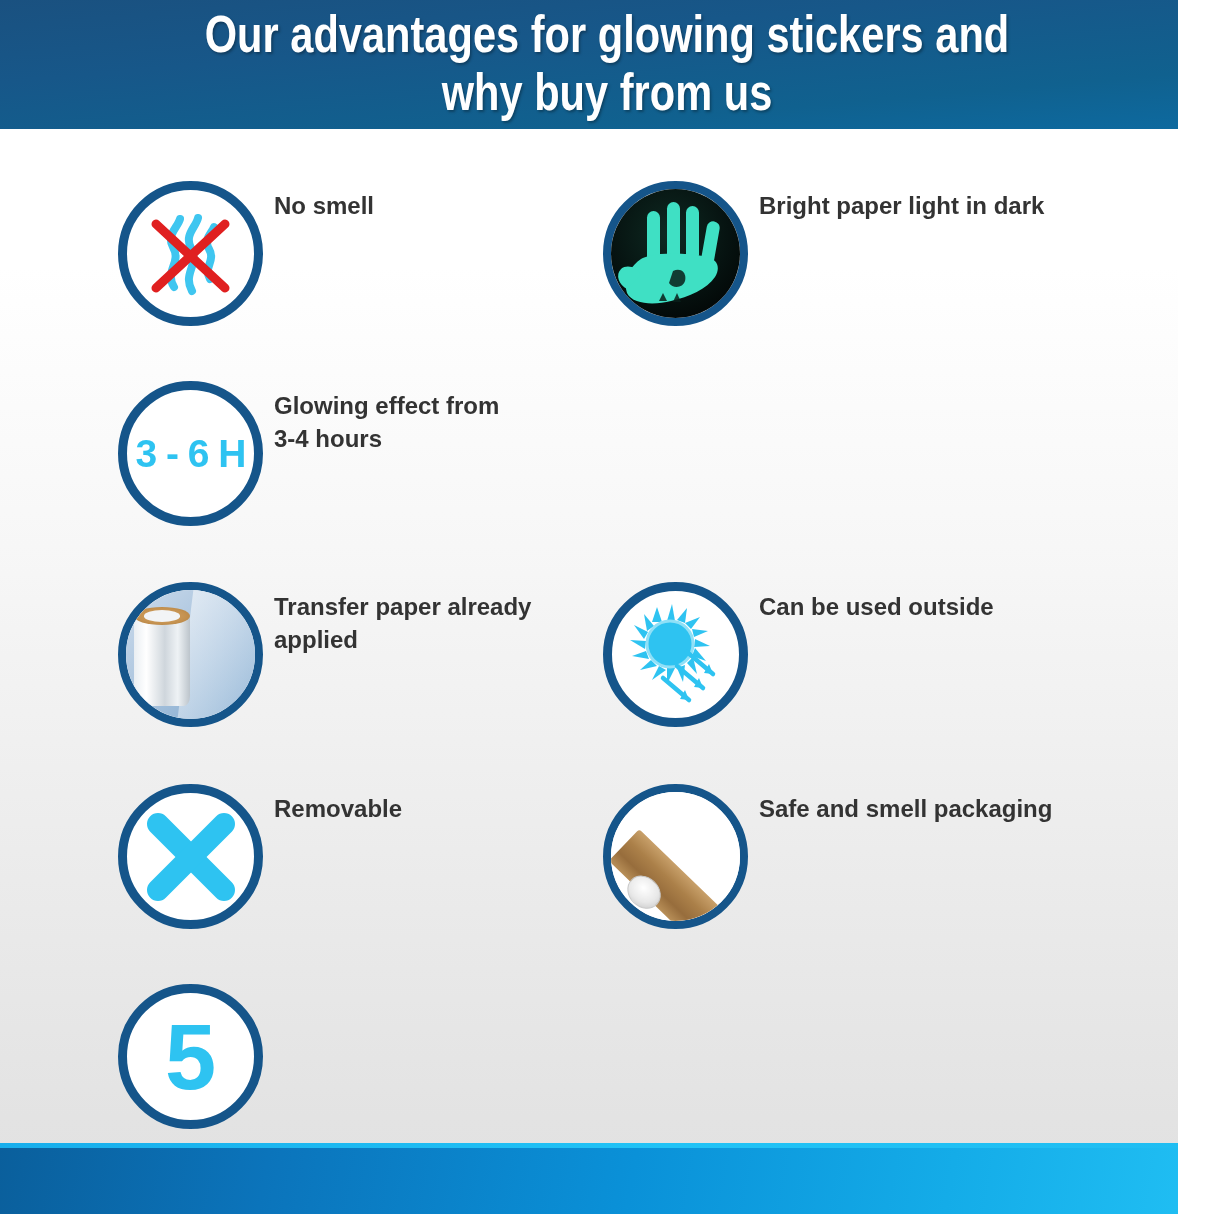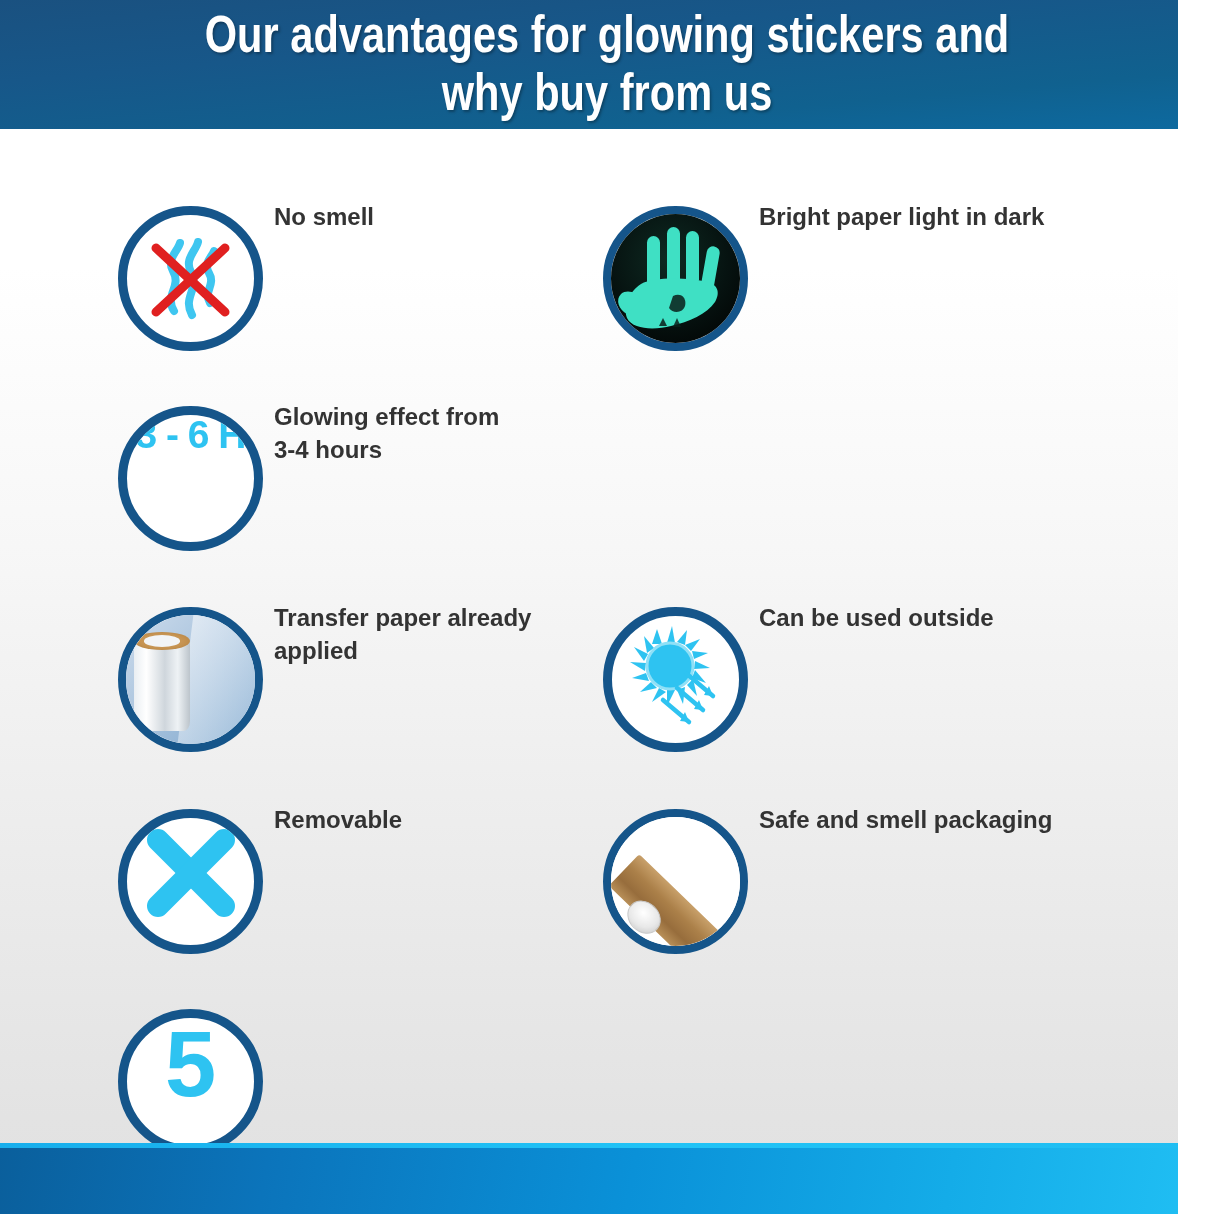--- a/index.html
+++ b/index.html
@@ -34,43 +34,43 @@
     transform-origin:center center;
     white-space:pre-line;
     letter-spacing:0px;
     text-shadow:2px 2px 3px rgba(0,0,0,0.30);
     margin:0 0 4px 0;
     width:1500px;
   }
 
   
   .grid{
-    position:absolute;left:0;top:129px;width:1214px;height:1021px;margin-top:11px;
+    position:absolute;left:0;top:129px;width:1214px;height:1021px;
   }
   .feature{
     position:absolute;
     width:520px;height:176px;
   }
   .col-left{left:118px;}
   .col-right{left:603px;}
   .row-1{top:48px;}
   .row-2{top:248px;}
   .row-3{top:449px;}
   .row-4{top:651px;}
   .row-5{top:851px;}
 
   .icon-circle{
-    position:absolute;left:0;top:18px;
+    position:absolute;left:0;top:4px;
     width:145px;height:145px;
     border-radius:50%;
     box-sizing:border-box;
     border:9px solid #15558a;
     background:#ffffff;
     overflow:hidden;
-    display:flex;justify-content:center;
+    display:flex;align-items:center;justify-content:center;
   }
   .icon-circle.photo{border-width:8px;}
   .icon-circle svg{display:block;}
 
   .feature-label{
     position:absolute;
     left:156px;top:12px;
     width:360px;
     color:#333333;
     font-family:"Liberation Sans", sans-serif;

